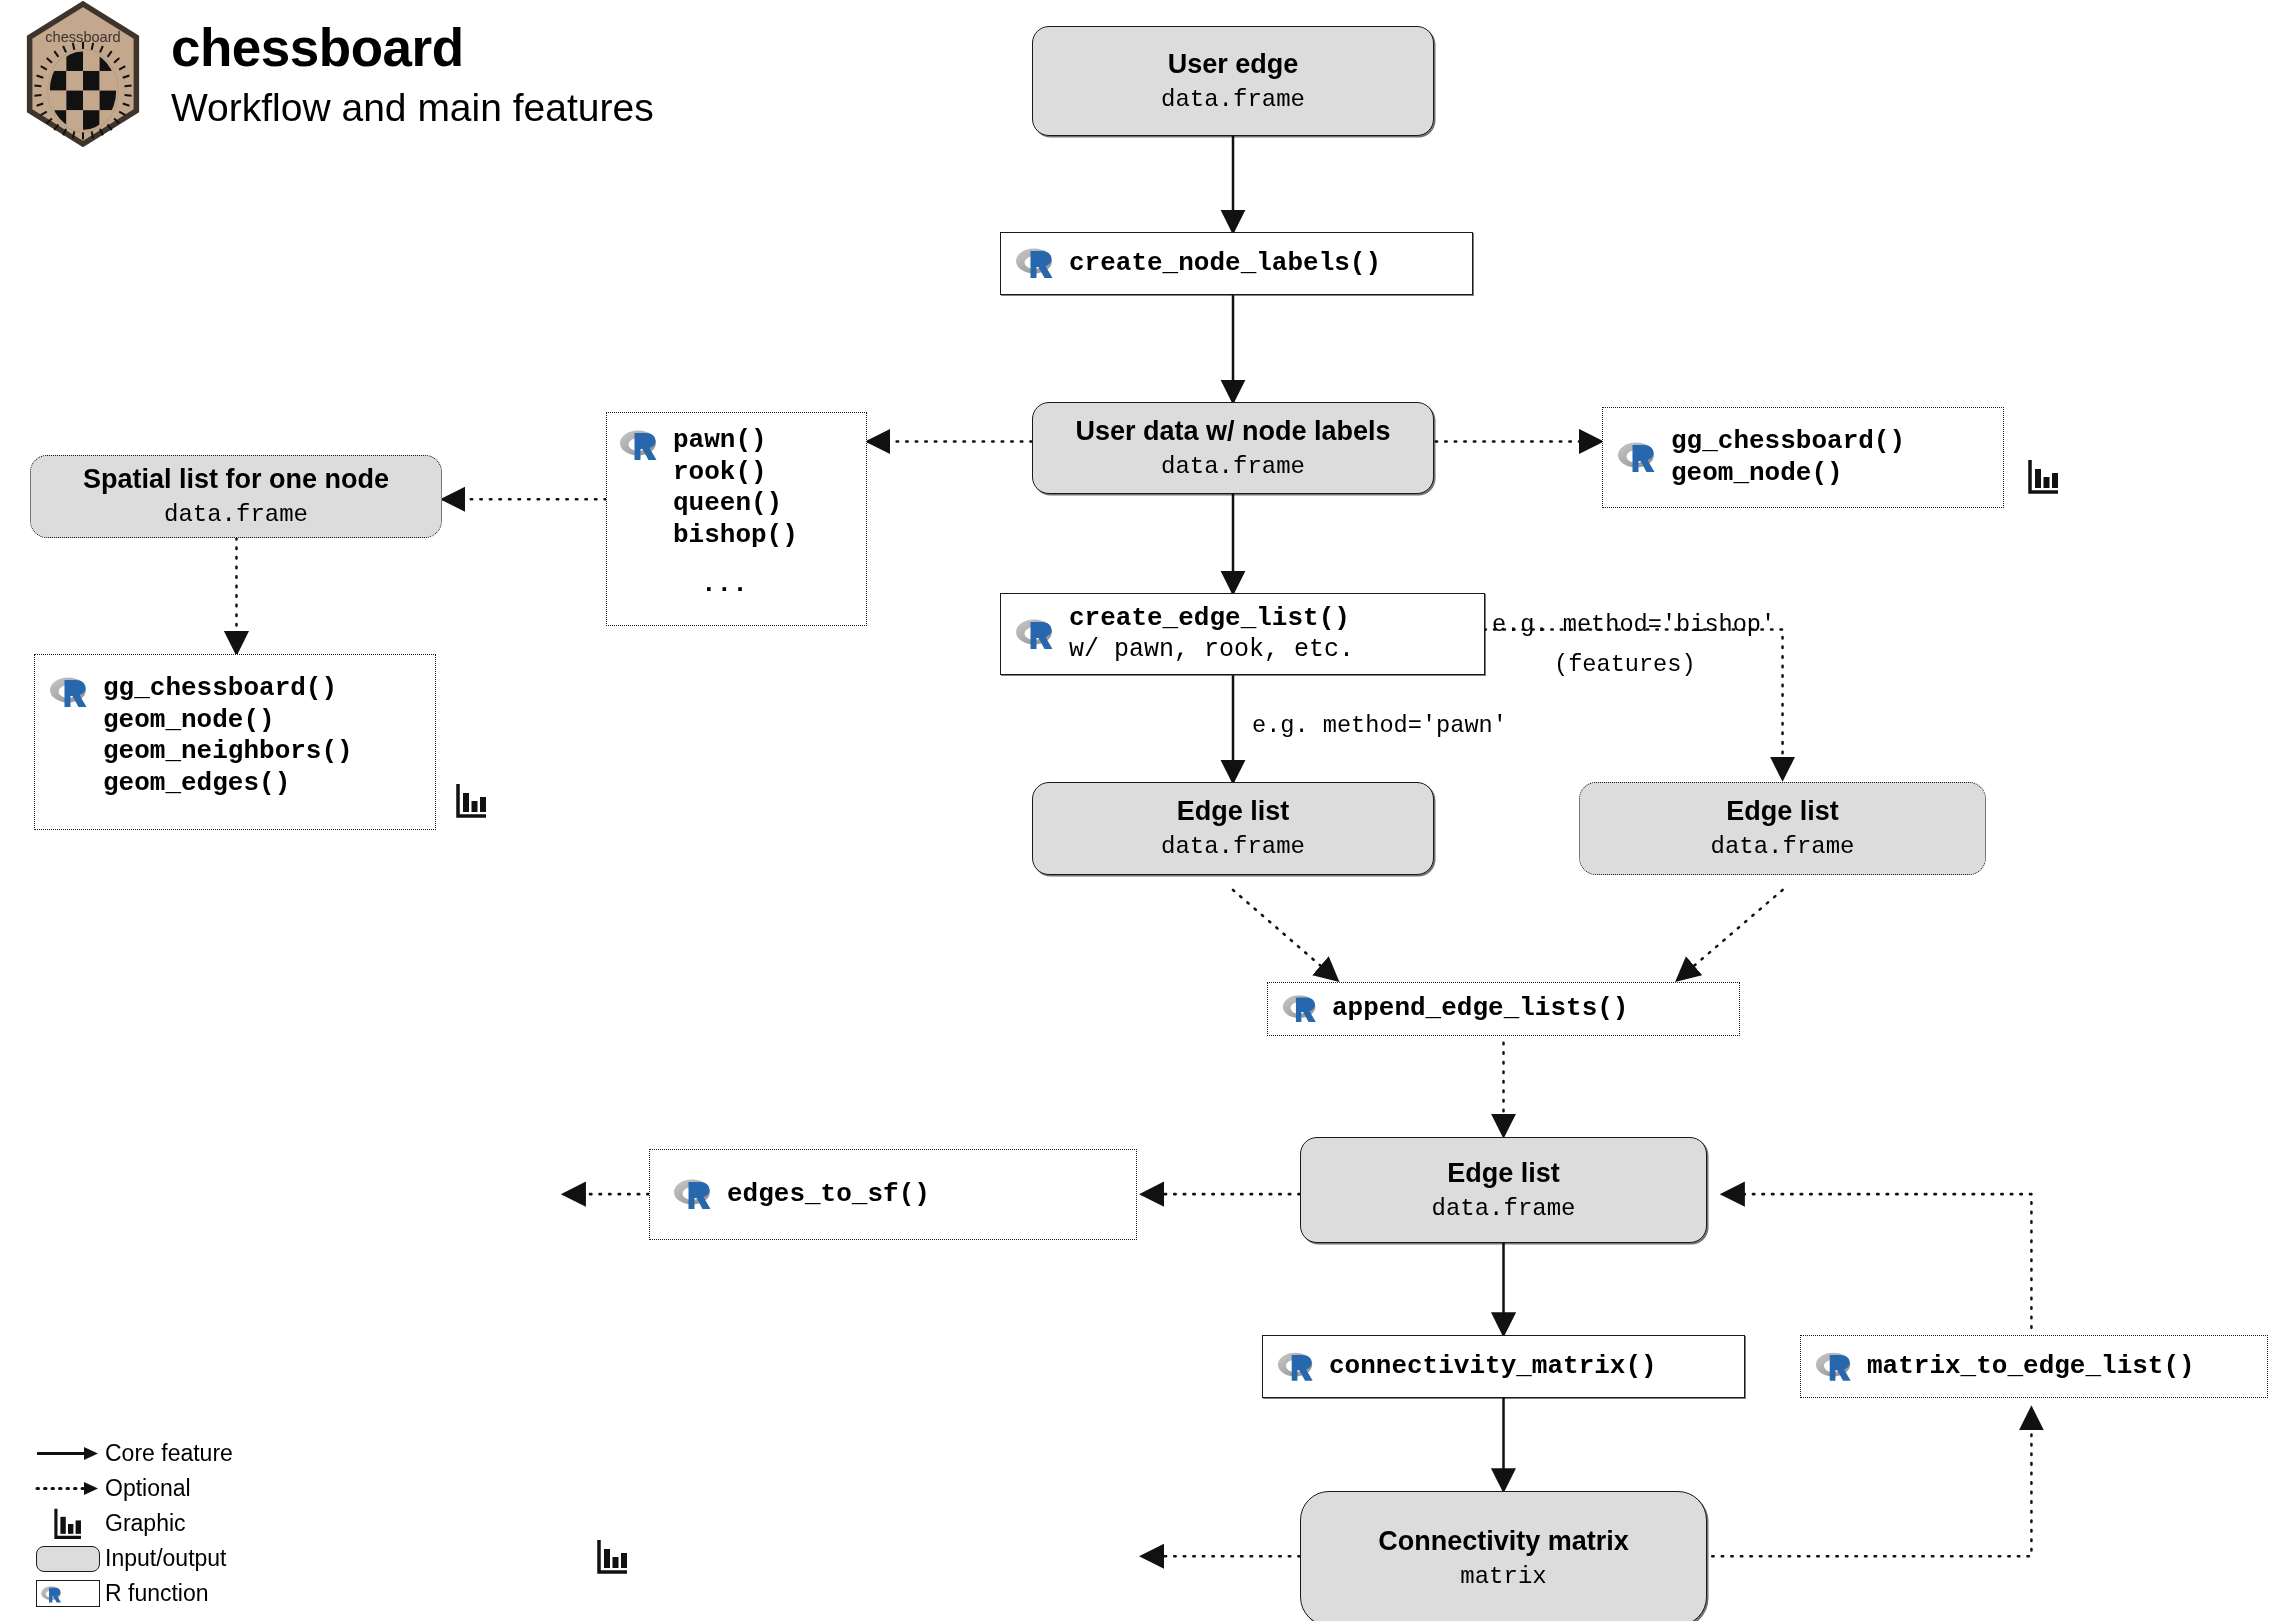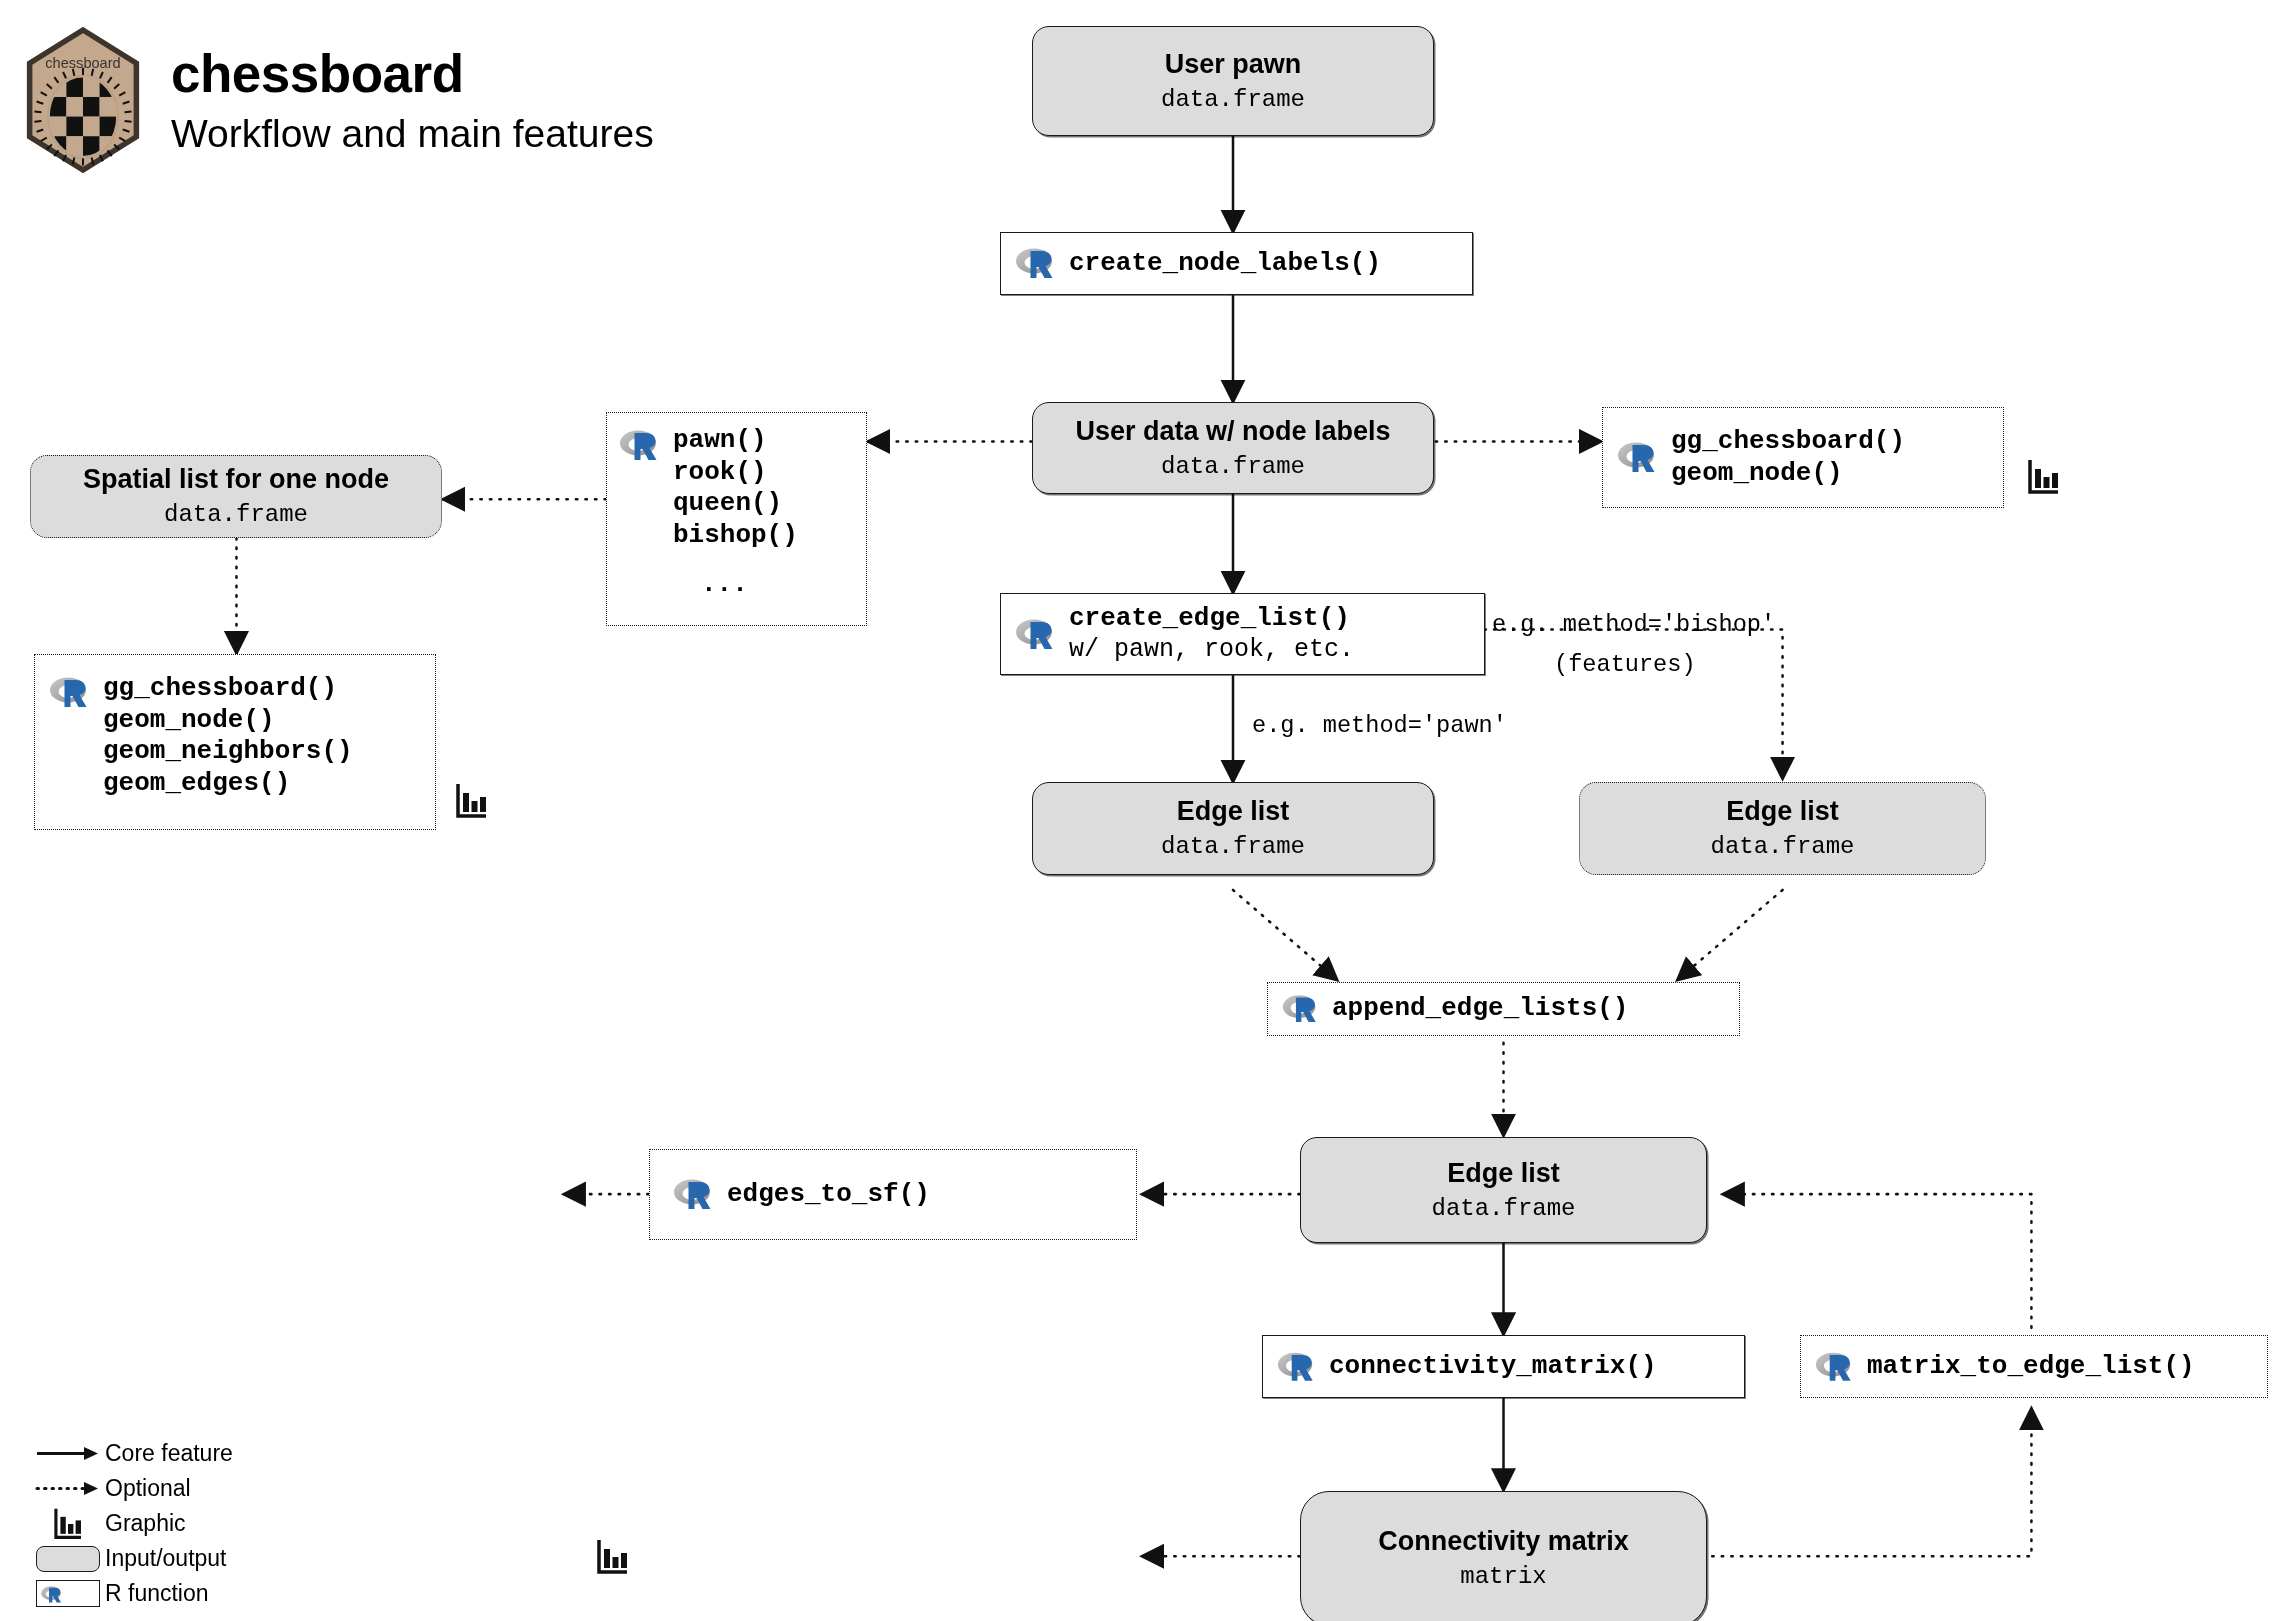--- a/index.html
+++ b/index.html
@@ -1,21 +1,21 @@
 <!DOCTYPE html>
 <html style="font-size:8px"><head>
 <meta charset="utf-8">
 <title>chessboard workflow</title>
 <style>
   html,body{margin:0;padding:0;background:#ffffff;}
   body{font-family:"Liberation Sans", sans-serif;}
   #canvas{position:relative;width:2284px;height:1621px;background:#fff;overflow:hidden;}
 
   
-  #header{position:absolute;left:25px;top:27px;width:855px;height:171px;}
+  #header{position:absolute;left:25px;top:1px;width:855px;height:171px;}
   .hexlogo{position:absolute;left:0;top:0;width:116px;height:146px;}
   .title-block{position:absolute;left:146px;top:20px;}
   .pkg-title{font-size:53px;font-weight:bold;color:#000;letter-spacing:-0.5px;line-height:1;}
   .pkg-sub{font-size:39px;font-weight:400;color:#000;line-height:1;margin-top:14px;}
 
   
   .node{position:absolute;box-sizing:border-box;display:flex;flex-direction:column;
         align-items:center;justify-content:center;text-align:center;}
   .io{background:#dcdcdc;border:1.5px solid #1a1a1a;border-radius:17px;
       box-shadow:1.5px 1.5px 0 rgba(0,0,0,0.55);}
@@ -177,21 +177,21 @@
         </g>
       </svg>
     </div>
     <div class="title-block">
       <div class="pkg-title">chessboard</div>
       <div class="pkg-sub">Workflow and main features</div>
     </div>
   </div>
 
   <div class="node io" style="left:1032px;top:26px;width:402px;height:110px;">
-    <div class="t1">User pawn</div>
+    <div class="t1">User edge</div>
     <div class="t2">data.frame</div>
   </div>
 
   <div class="fnbox" style="left:1000px;top:232px;width:473px;height:63px;padding-left:13px;">
     <span class="rlogo">
       <svg width="42" height="33" viewBox="0 0 84 66" xmlns="http://www.w3.org/2000/svg">
         <defs>
             <linearGradient id="g1" x1="0" y1="0" x2="1" y2="1">
           <stop offset="0" stop-color="#c9c9c9"></stop>
               <stop offset="1" stop-color="#8d8d8d"></stop>

